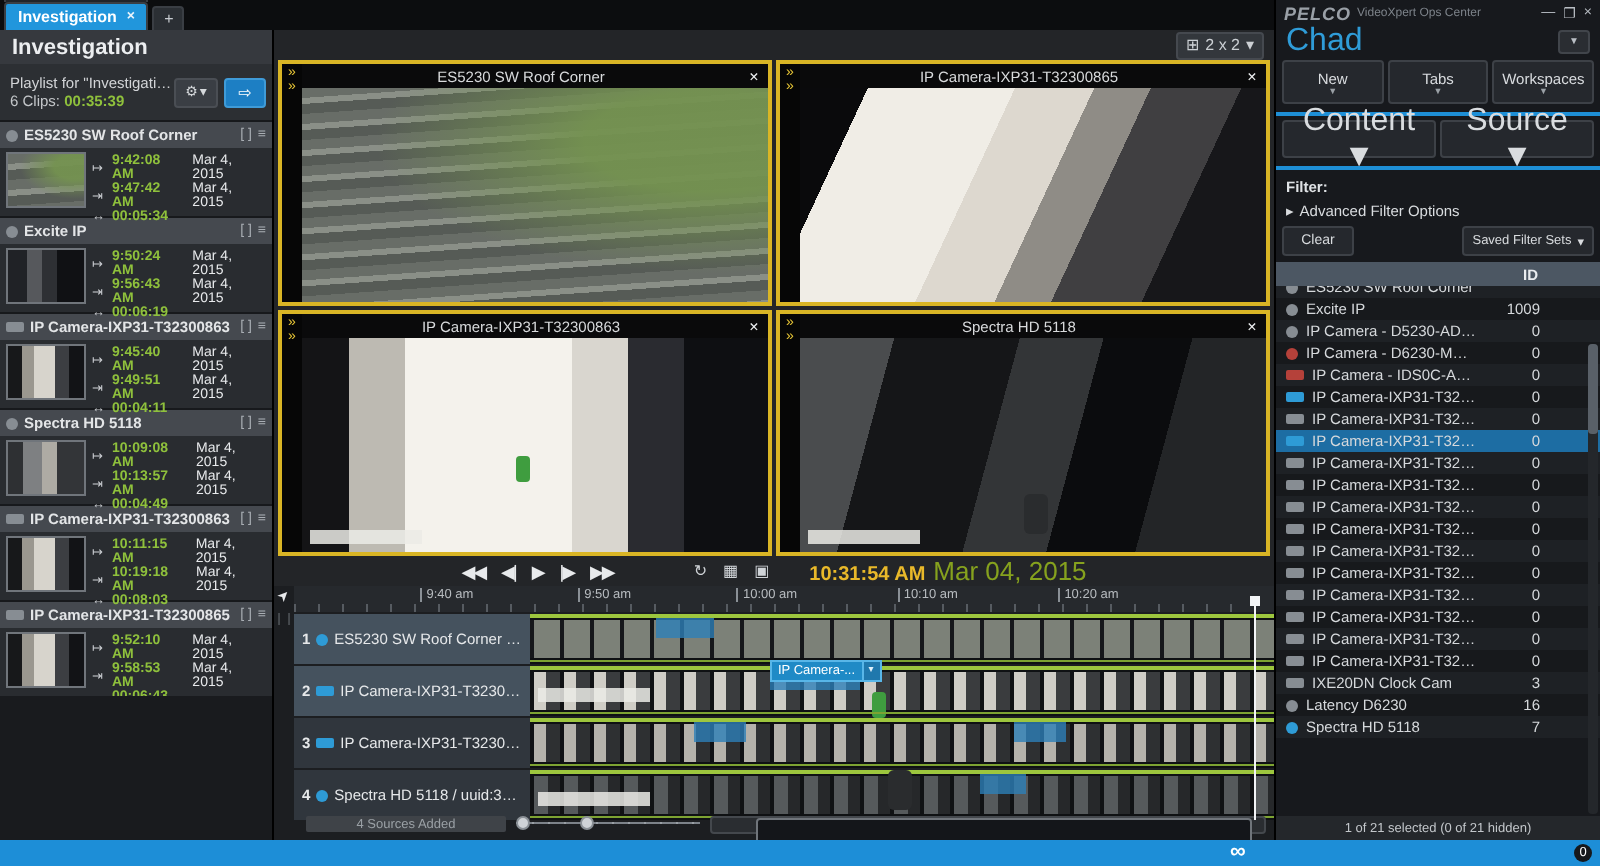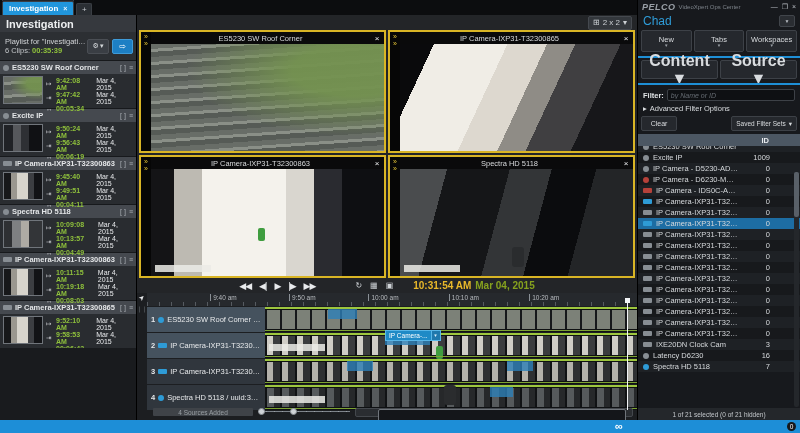--- a/index.html
+++ b/index.html
@@ -64,21 +64,21 @@
   [data-scene="hallway2"]{background:linear-gradient(90deg,#17181a 0 18%,#9a978f 18% 34%,#d7d4cc 34% 62%,#3c3e42 62% 80%,#121316 80%);}
   [data-scene="corridor"]{background:linear-gradient(90deg,#2e3033 0 20%,#7e8082 20% 45%,#aeaba4 45% 65%,#333538 65%);}
 
   .playback-bar{height:15px;display:flex;align-items:center;justify-content:center;flex:none;background:#232528;}
   .pb-controls{display:flex;gap:8px;align-items:center;}
   .pb-btn{font-size:9px;color:#e8eaec;letter-spacing:-1px;}
   .pb-icons{display:flex;gap:8px;margin-left:40px;align-items:center;}
   .pb-icon{font-size:8px;color:#cfd3d7;}
   .pb-time{margin-left:20px;display:flex;align-items:baseline;gap:4px;}
   .cur-time{font-size:10px;font-weight:bold;color:#e9b92a;}
-  .cur-date{font-size:10px;color:#86a21e;font-weight:bold;}
+  .cur-date{font-size:13px;color:#86a21e;}
 
   
   .timeline{flex:1;position:relative;background:#1c1e21;display:flex;}
   .tl-gutter{width:10px;flex:none;display:flex;flex-direction:column;align-items:center;padding-top:1px;gap:3px;}
   .pointer-glyph{color:#e8eaec;font-size:7px;transform:rotate(-45deg);}
   .gutter-grip{color:#6a7076;font-size:6px;}
   .tl-main{flex:1;position:relative;min-width:0;}
   .tl-header{display:flex;height:13px;}
   .tl-label-col{width:118px;flex:none;background:#4c5763;font-size:7.5px;font-weight:bold;color:#e8ebee;display:flex;align-items:center;padding-left:5px;box-sizing:border-box;}
   .tl-ruler{flex:1;position:relative;background:#26292d;background-image:repeating-linear-gradient(to right,#565b61 0 1px,transparent 1px 12px);background-size:100% 4px;background-position:0 100%;background-repeat:no-repeat;}
@@ -110,31 +110,31 @@
   .h-scroll{flex:1;height:7px;background:#2a2d31;border:1px solid #44484d;border-radius:2px;margin-right:4px;position:relative;}
   .h-scroll .thumb{position:absolute;left:8%;top:0;bottom:0;width:90%;background:#14161a;border-radius:2px;}
 
   
   #right-panel{position:absolute;left:637px;top:0;width:163px;height:420px;background:#17191d;display:flex;flex-direction:column;border-left:1px solid #000;box-sizing:border-box;}
   .titlebar{height:13px;display:flex;align-items:center;padding:0 4px;gap:3px;flex:none;}
   .logo{font-size:9px;font-weight:900;font-style:italic;color:#9aa0a7;letter-spacing:.5px;}
   .app-sub{font-size:6px;color:#7d838a;flex:1;}
   .win-controls{display:flex;gap:4px;color:#b9bec4;font-size:7px;}
   .user-row{height:15px;display:flex;align-items:center;padding:0 5px;flex:none;}
-  .user-name{font-size:12px;color:#2f9cd8;flex:1;}
+  .user-name{font-size:16px;color:#2f9cd8;flex:1;}
   .mini-dd{width:14px;height:10px;background:#2a2d32;border:1px solid #41454b;border-radius:2px;color:#b9bec4;font-size:5px;display:flex;align-items:center;justify-content:center;}
   .rp-toolbar{display:flex;gap:2px;padding:2px 3px;flex:none;}
   .rp-btn{flex:1;height:20px;background:#25282d;border:1px solid #3d4147;border-radius:2px;display:flex;flex-direction:column;align-items:center;justify-content:center;color:#d9dcdf;}
   .rp-btn .bl{font-size:7.5px;}
   .rp-btn .bc{font-size:4.5px;color:#9aa0a6;line-height:4px;}
   .blue-rule{height:2px;background:#1e8fd6;margin:2px 0;flex:none;}
   .section-head{display:flex;align-items:center;gap:3px;padding:2px 5px;flex:none;}
   .sec-caret{font-size:6px;color:#c7cbd0;}
   .sec-title{font-size:8px;font-weight:bold;color:#e2e5e8;flex:1;}
-  .plug-btns{display:flex;gap:2px;padding:0 3px 2px;flex:none;font-weight:bold;}
+  .plug-btns{display:flex;gap:2px;padding:0 3px 2px;flex:none;}
   .plug-btn{flex:1;height:17px;background:#25282d;border:1px solid #3d4147;border-radius:2px;display:flex;flex-direction:column;align-items:center;justify-content:center;color:#d9dcdf;}
   .refresh-btn{height:13px;background:#25282d;border:1px solid #3d4147;border-radius:2px;color:#d9dcdf;font-size:6.5px;display:flex;align-items:center;padding:0 4px;}
   .filter-row{display:flex;align-items:center;gap:3px;padding:2px 5px;flex:none;}
   .filter-label{font-size:7.5px;font-weight:bold;color:#dfe2e5;}
   .filter-input{flex:1;height:12px;background:#0e1013;border:1px solid #3d4147;border-radius:2px;color:#c7cbd0;font-size:7px;font-style:italic;padding:0 3px;font-family:"Liberation Sans",sans-serif;box-sizing:border-box;}
   .filter-input::placeholder{color:#666c73;}
   .adv-row{display:flex;align-items:center;gap:3px;padding:1px 5px 2px;flex:none;font-size:7.5px;color:#d9dcdf;}
   .actions-row{display:flex;align-items:center;padding:1px 3px 3px;flex:none;}
   .clear-btn{width:34px;height:13px;background:#25282d;border:1px solid #3d4147;border-radius:2px;color:#d9dcdf;font-size:7px;display:flex;align-items:center;justify-content:center;}
   .spacer{flex:1;}
@@ -600,21 +600,20 @@
         <span class="bc">▼</span>
       </div>
         <div class="plug-btn">
         <span class="bl">Source</span>
         <span class="bc">▼</span>
       </div>
       </div>
     <div class="blue-rule"></div>
     <div class="filter-row">
       <span class="filter-label">Filter:</span>
-      <input class="filter-input" type="text" placeholder="by Name or ID" style="">
     </div>
     <div class="adv-row">
       <span>▸</span>
       <span>Advanced Filter Options</span>
     </div>
     <div class="actions-row">
       <div class="clear-btn">Clear</div>
       <div class="spacer"></div>
       <div class="saved-btn">
         <span>Saved Filter Sets</span>

